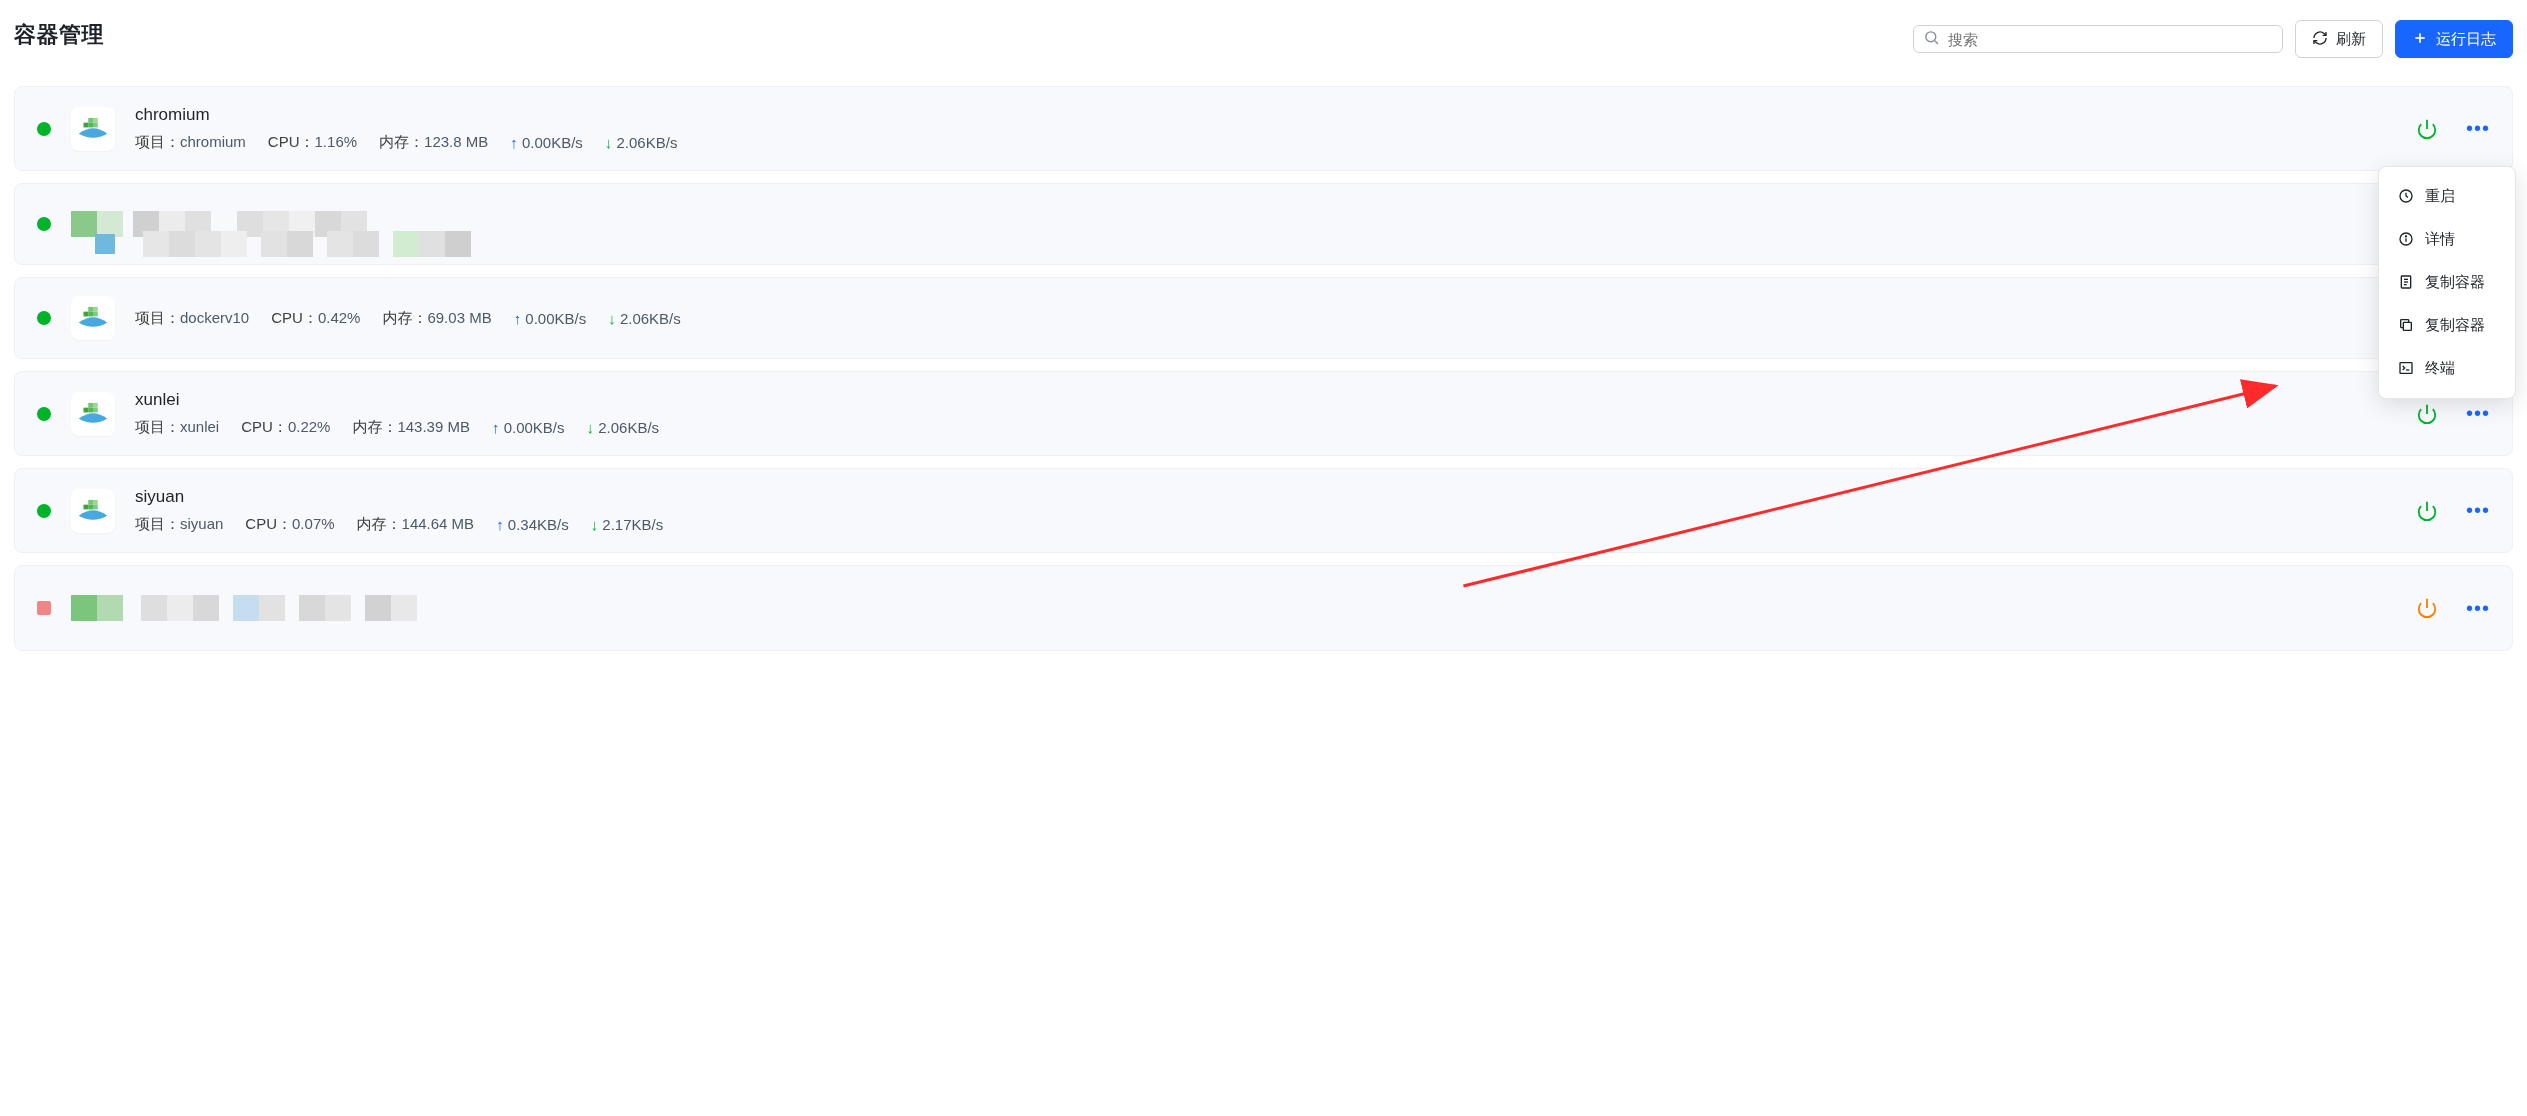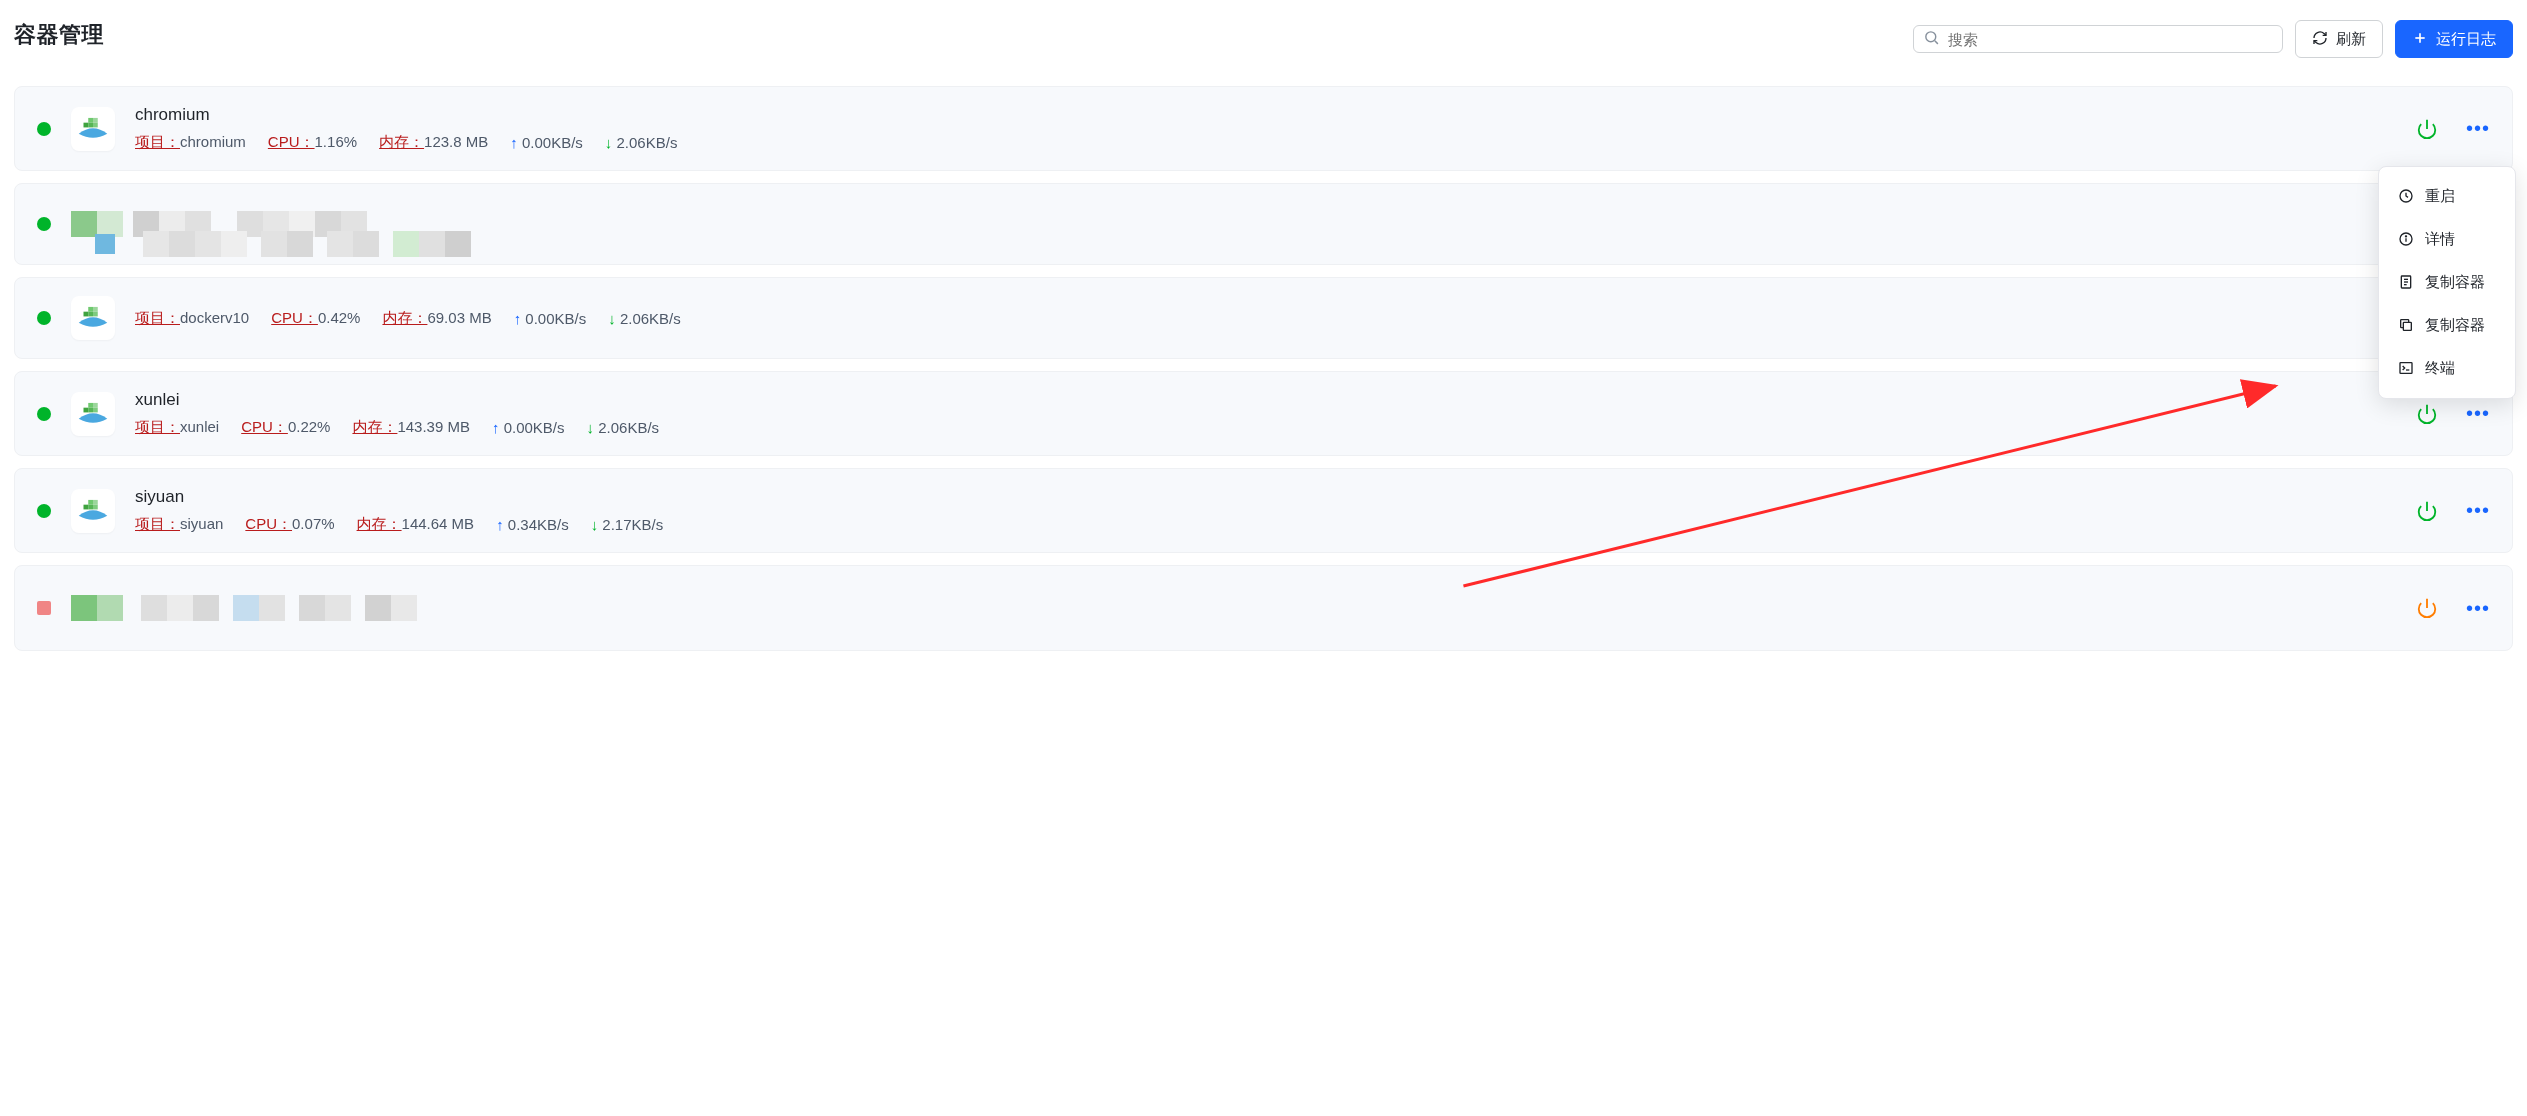--- a/index.html
+++ b/index.html
@@ -113,21 +113,21 @@
     color: #1f2329;
   }
   .row-meta {
     display: flex;
     gap: 22px;
     flex-wrap: wrap;
     align-items: center;
     font-size: 15px;
     color: #4e5969;
   }
-  .meta-label { color: #b91c1c; text-decoration: underline; }
+  .meta-label { color: #404040; }
   .meta-val { color: #4e5969; }
   .arrow-up { color: #1966ff; font-weight: 600; }
   .arrow-down { color: #00b42a; font-weight: 600; }
   .row-actions {
     display: flex;
     align-items: center;
     gap: 28px;
   }
   .power-btn {
     width: 22px;

